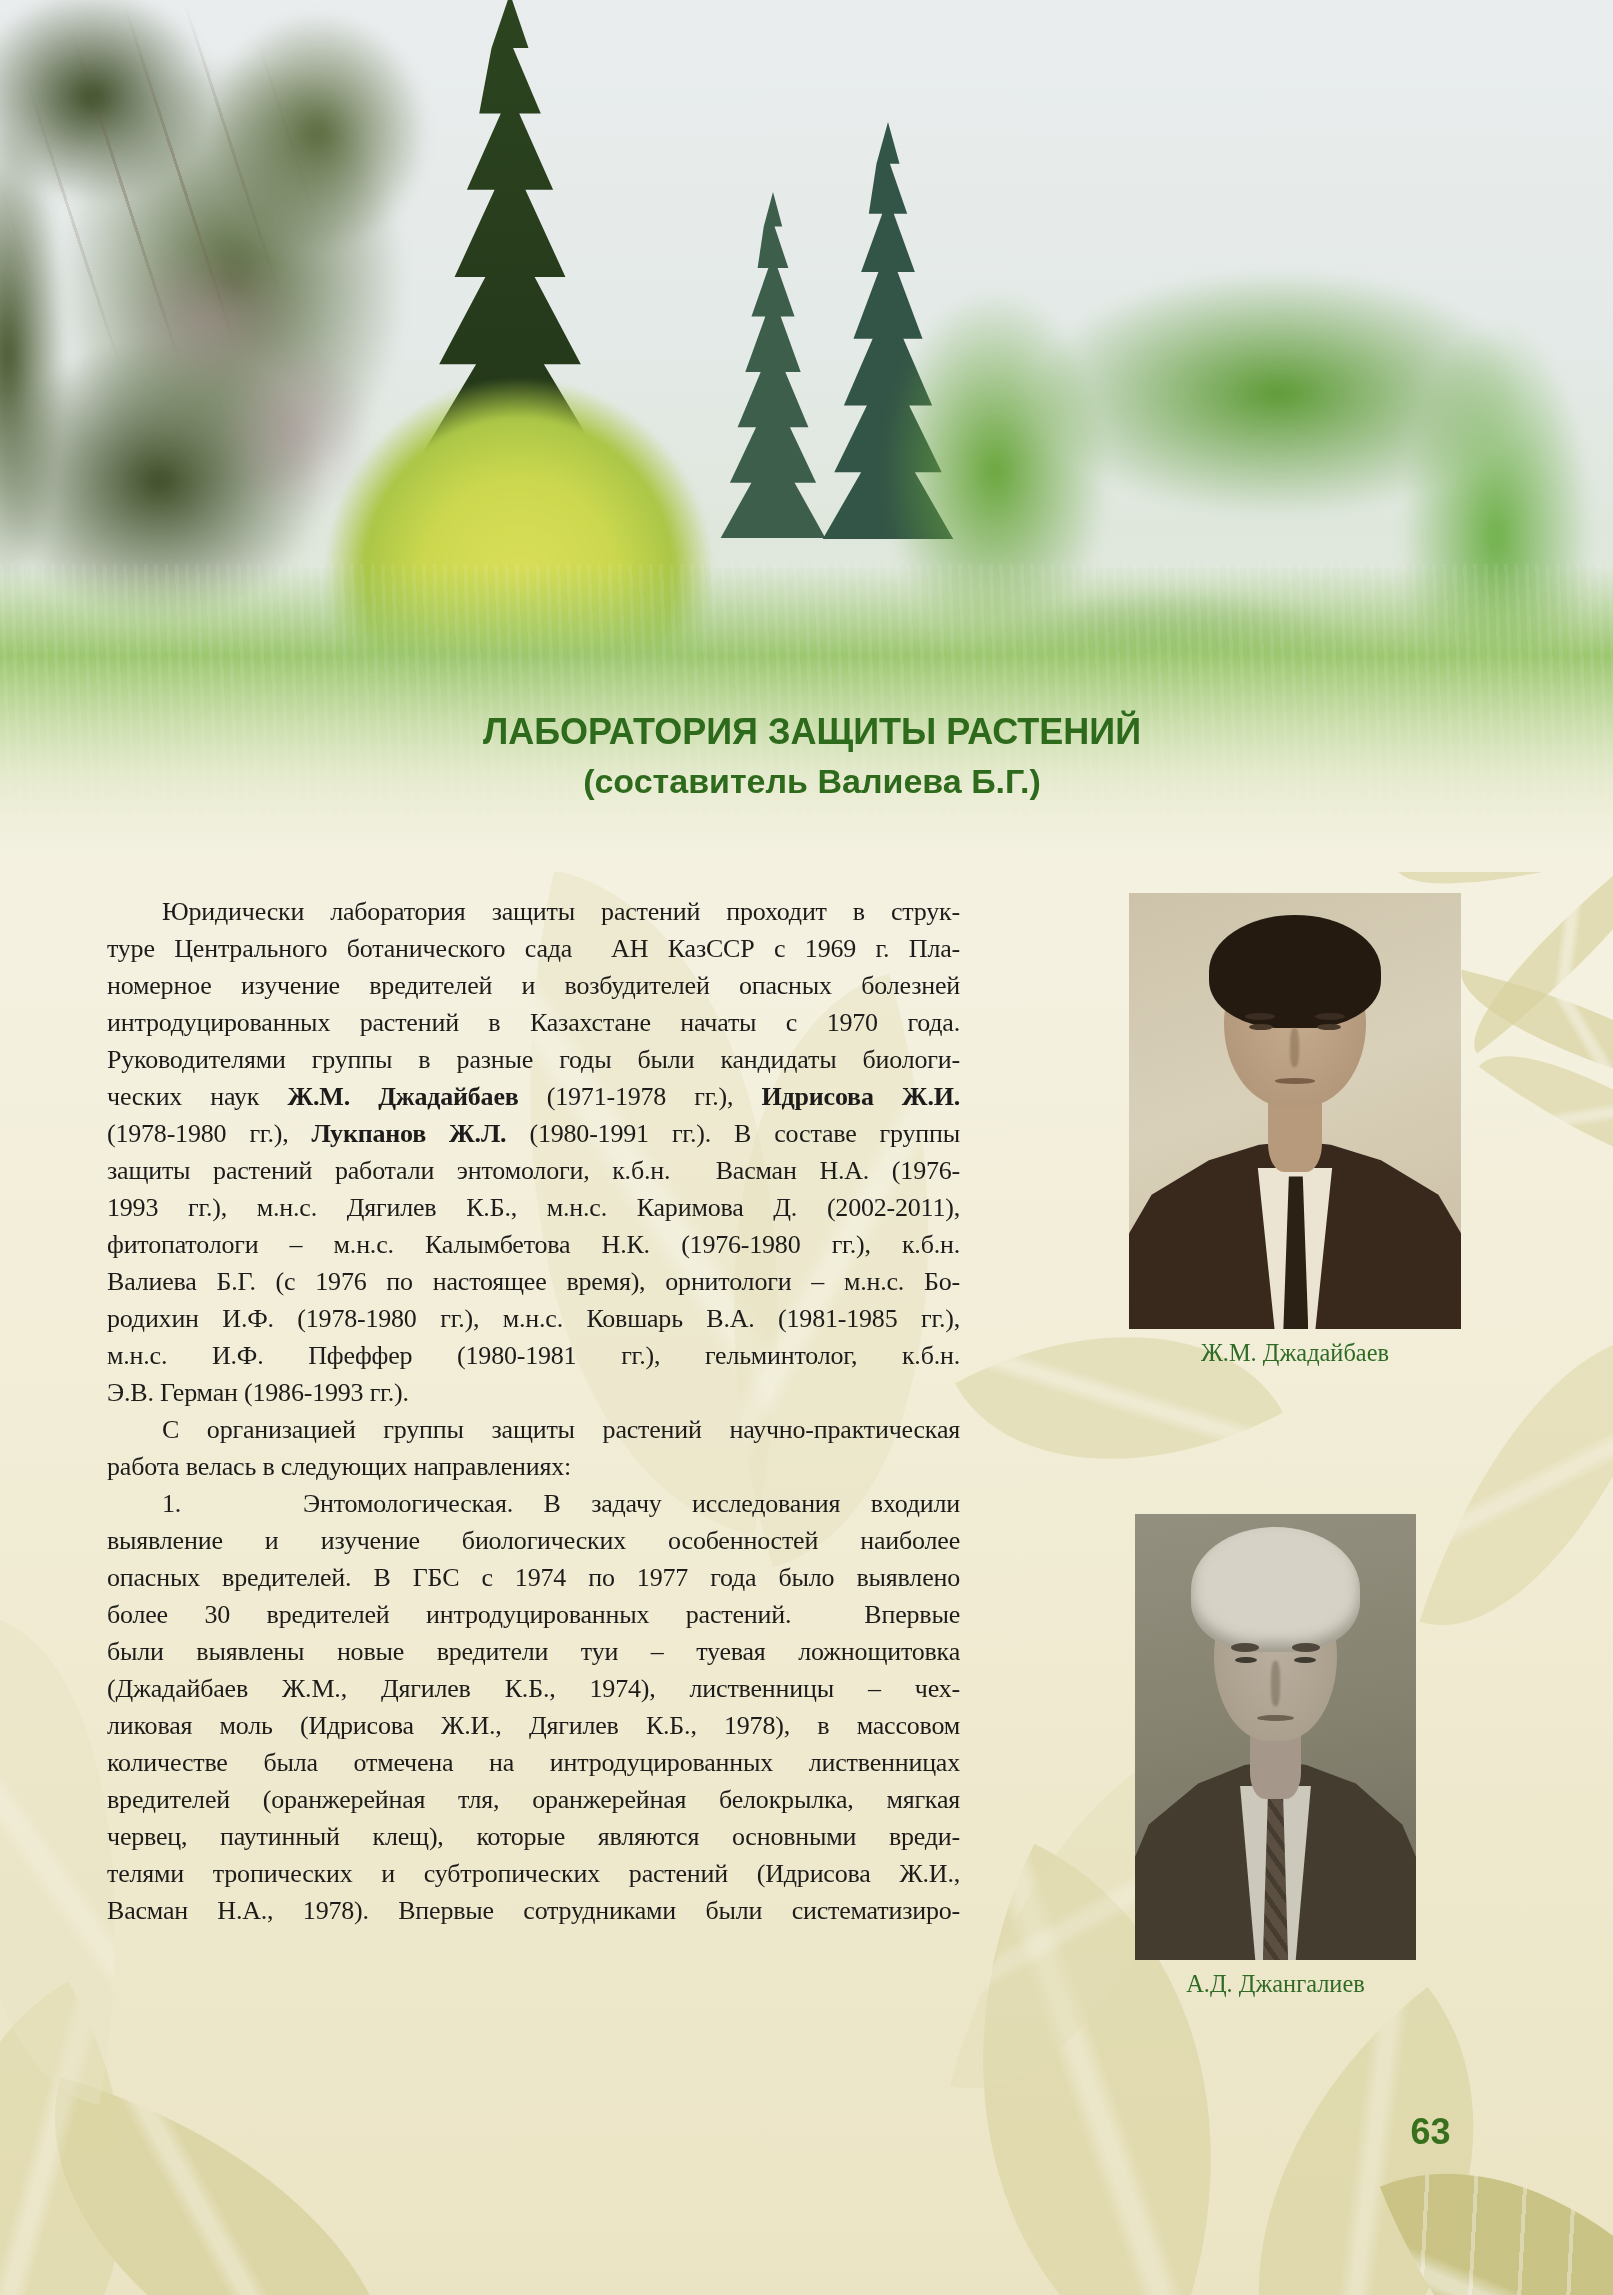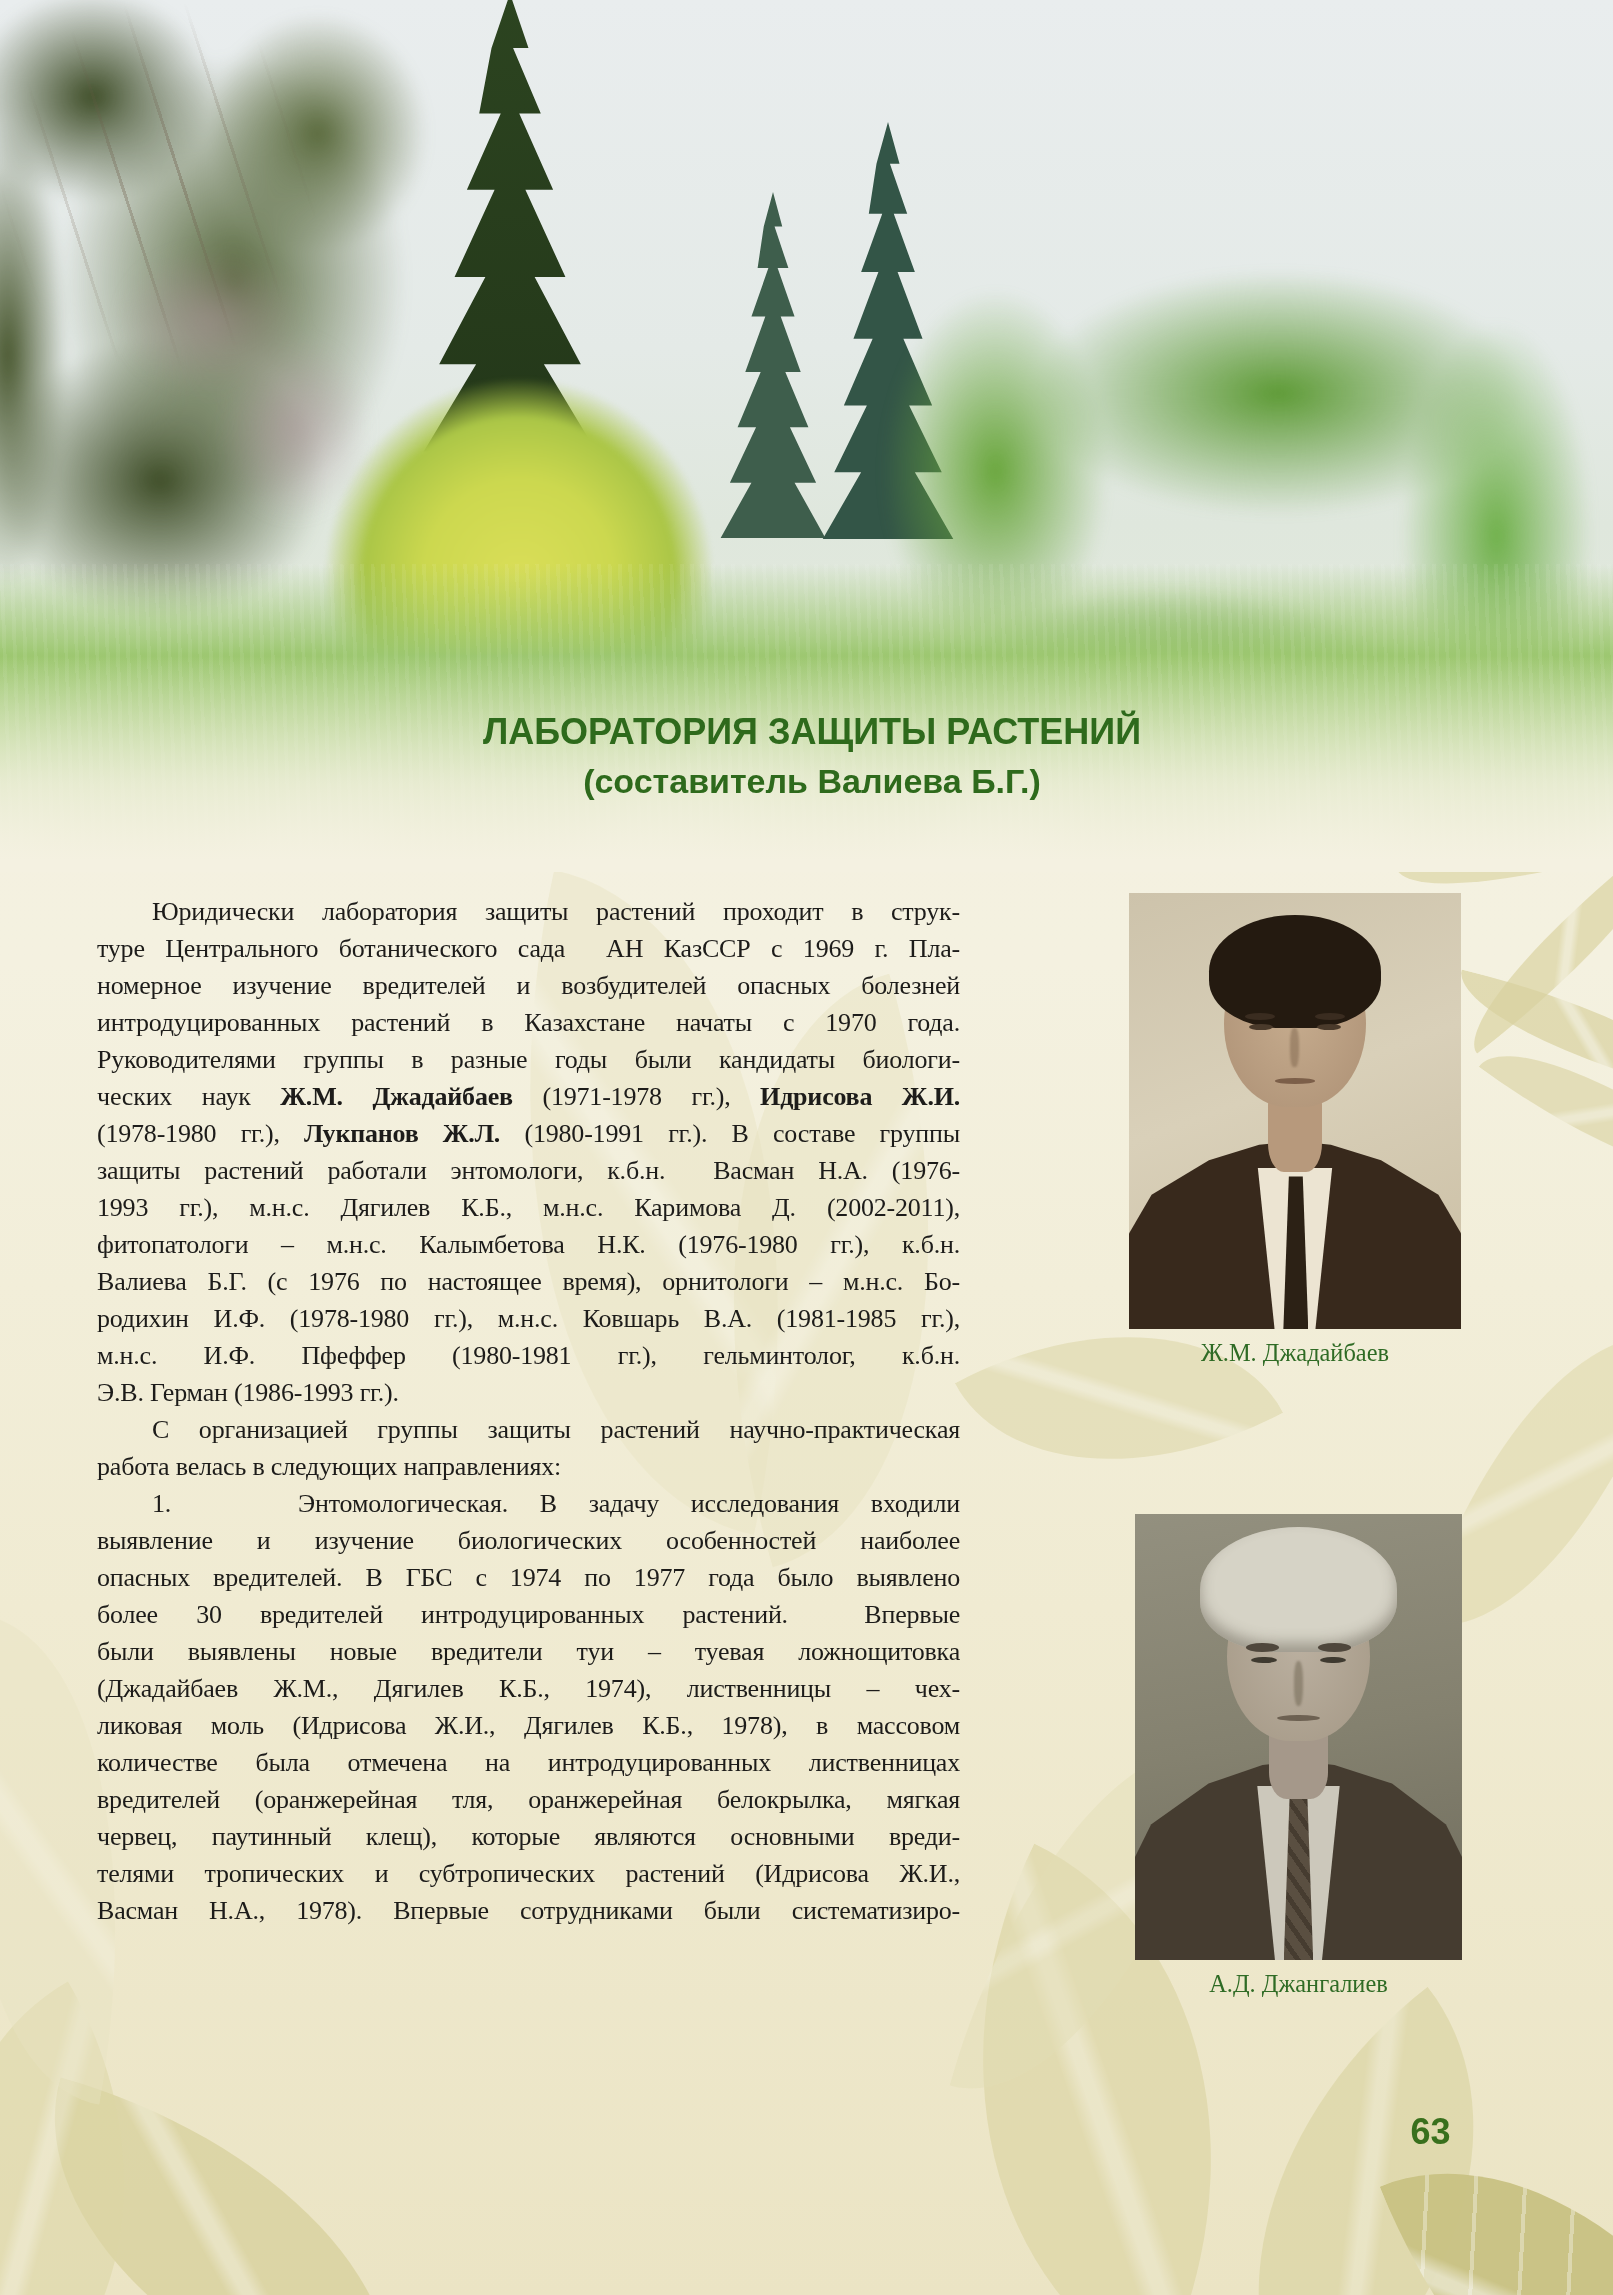--- a/index.html
+++ b/index.html
@@ -50,21 +50,21 @@
      repeating-linear-gradient(88deg,rgba(255,255,255,.07) 0 3.8px,transparent 3.8px 10.3px),
      linear-gradient(180deg,rgba(140,186,94,0) 0%,#9cc76f 30%,#b8d694 60%,#dfe8c4 100%);}
   .hero-fade{position:absolute;left:0;top:654px;width:1614px;height:218px;
      background:linear-gradient(180deg,rgba(244,241,225,0) 0%,rgba(244,241,225,.75) 60%,#f4f1e1 95%);}
   .hero-title{position:absolute;left:10px;right:0;top:711px;text-align:center;
      color:#2e6a1c;font-family:"Liberation Sans",sans-serif;font-weight:bold;}
   .hero-title .t1{font-size:36px;line-height:41px;}
   .hero-title .t2{font-size:34px;line-height:38px;margin-top:10.3px;}
   
   .article{position:absolute;left:97px;top:893px;width:863px;color:#1d1c1a;}
-  .line{height:37px;line-height:37px;font-size:26px;letter-spacing:-0.2px;overflow:hidden;}
+  .line{height:37px;line-height:37px;font-size:26px;letter-spacing:-0.2px;overflow:hidden;margin-left:10px;}
   .line.just{text-align:justify;text-align-last:justify;}
   .line.ind{padding-left:55px;}
   .line .bold{font-weight:bold;}
   
   .portrait{position:absolute;}
   .photo{position:relative;width:100%;overflow:hidden;}
   .photo *{position:absolute;}
   .caption{text-align:center;color:#2f6b25;font-size:24.4px;margin-top:10.3px;font-family:"Liberation Serif",serif;}
   
   .ph1{height:436px;background:linear-gradient(160deg,#cdc3ab 0%,#d9d0b9 45%,#c9bda2 100%);}
@@ -99,21 +99,21 @@
      background:radial-gradient(ellipse at 50% 42%,#bbb0a0 0%,#a99d8b 80%,#968a77 100%);}
   .ph2 .hair{top:3%;left:20%;width:60%;height:28%;background:#d6d3c6;border-radius:50% 50% 40% 40%;
      box-shadow:inset 0 -9px 14px rgba(90,85,70,.45);}
   .ph2 .brow{top:29%;width:10%;height:2%;background:#4f473c;border-radius:50%;}
   .ph2 .brow.l{left:34%;} .ph2 .brow.r{left:56%;}
   .ph2 .eye{top:32%;width:8%;height:1.5%;background:#3f3a30;border-radius:50%;}
   .ph2 .eye.l{left:35.5%;} .ph2 .eye.r{left:56.5%;}
   .ph2 .nose{top:33%;left:48.5%;width:3%;height:10%;background:rgba(110,100,80,.5);border-radius:40%;filter:blur(1.3px);}
   .ph2 .mouth{top:45%;left:43.5%;width:13%;height:1.4%;background:#6d6152;border-radius:50%;}
   .pt1{left:1129px;top:893px;width:332px;}
-  .pt2{left:1135px;top:1514px;width:327px;}
+  .pt2{left:1135px;top:1514px;width:281px;}
   
   .pageno{position:absolute;left:1392px;top:2111px;width:77px;text-align:center;
      color:#39701d;font-family:"Liberation Sans",sans-serif;font-weight:bold;font-size:36px;}
 </style>
 </head>
 <body>
 
 <div class="page">
 
   <div class="leaf" style="left:1398px;top:821px;width:295px;height:58px;background-color:#ddd6a6;opacity:.7;transform:rotate(-18deg);"></div>

